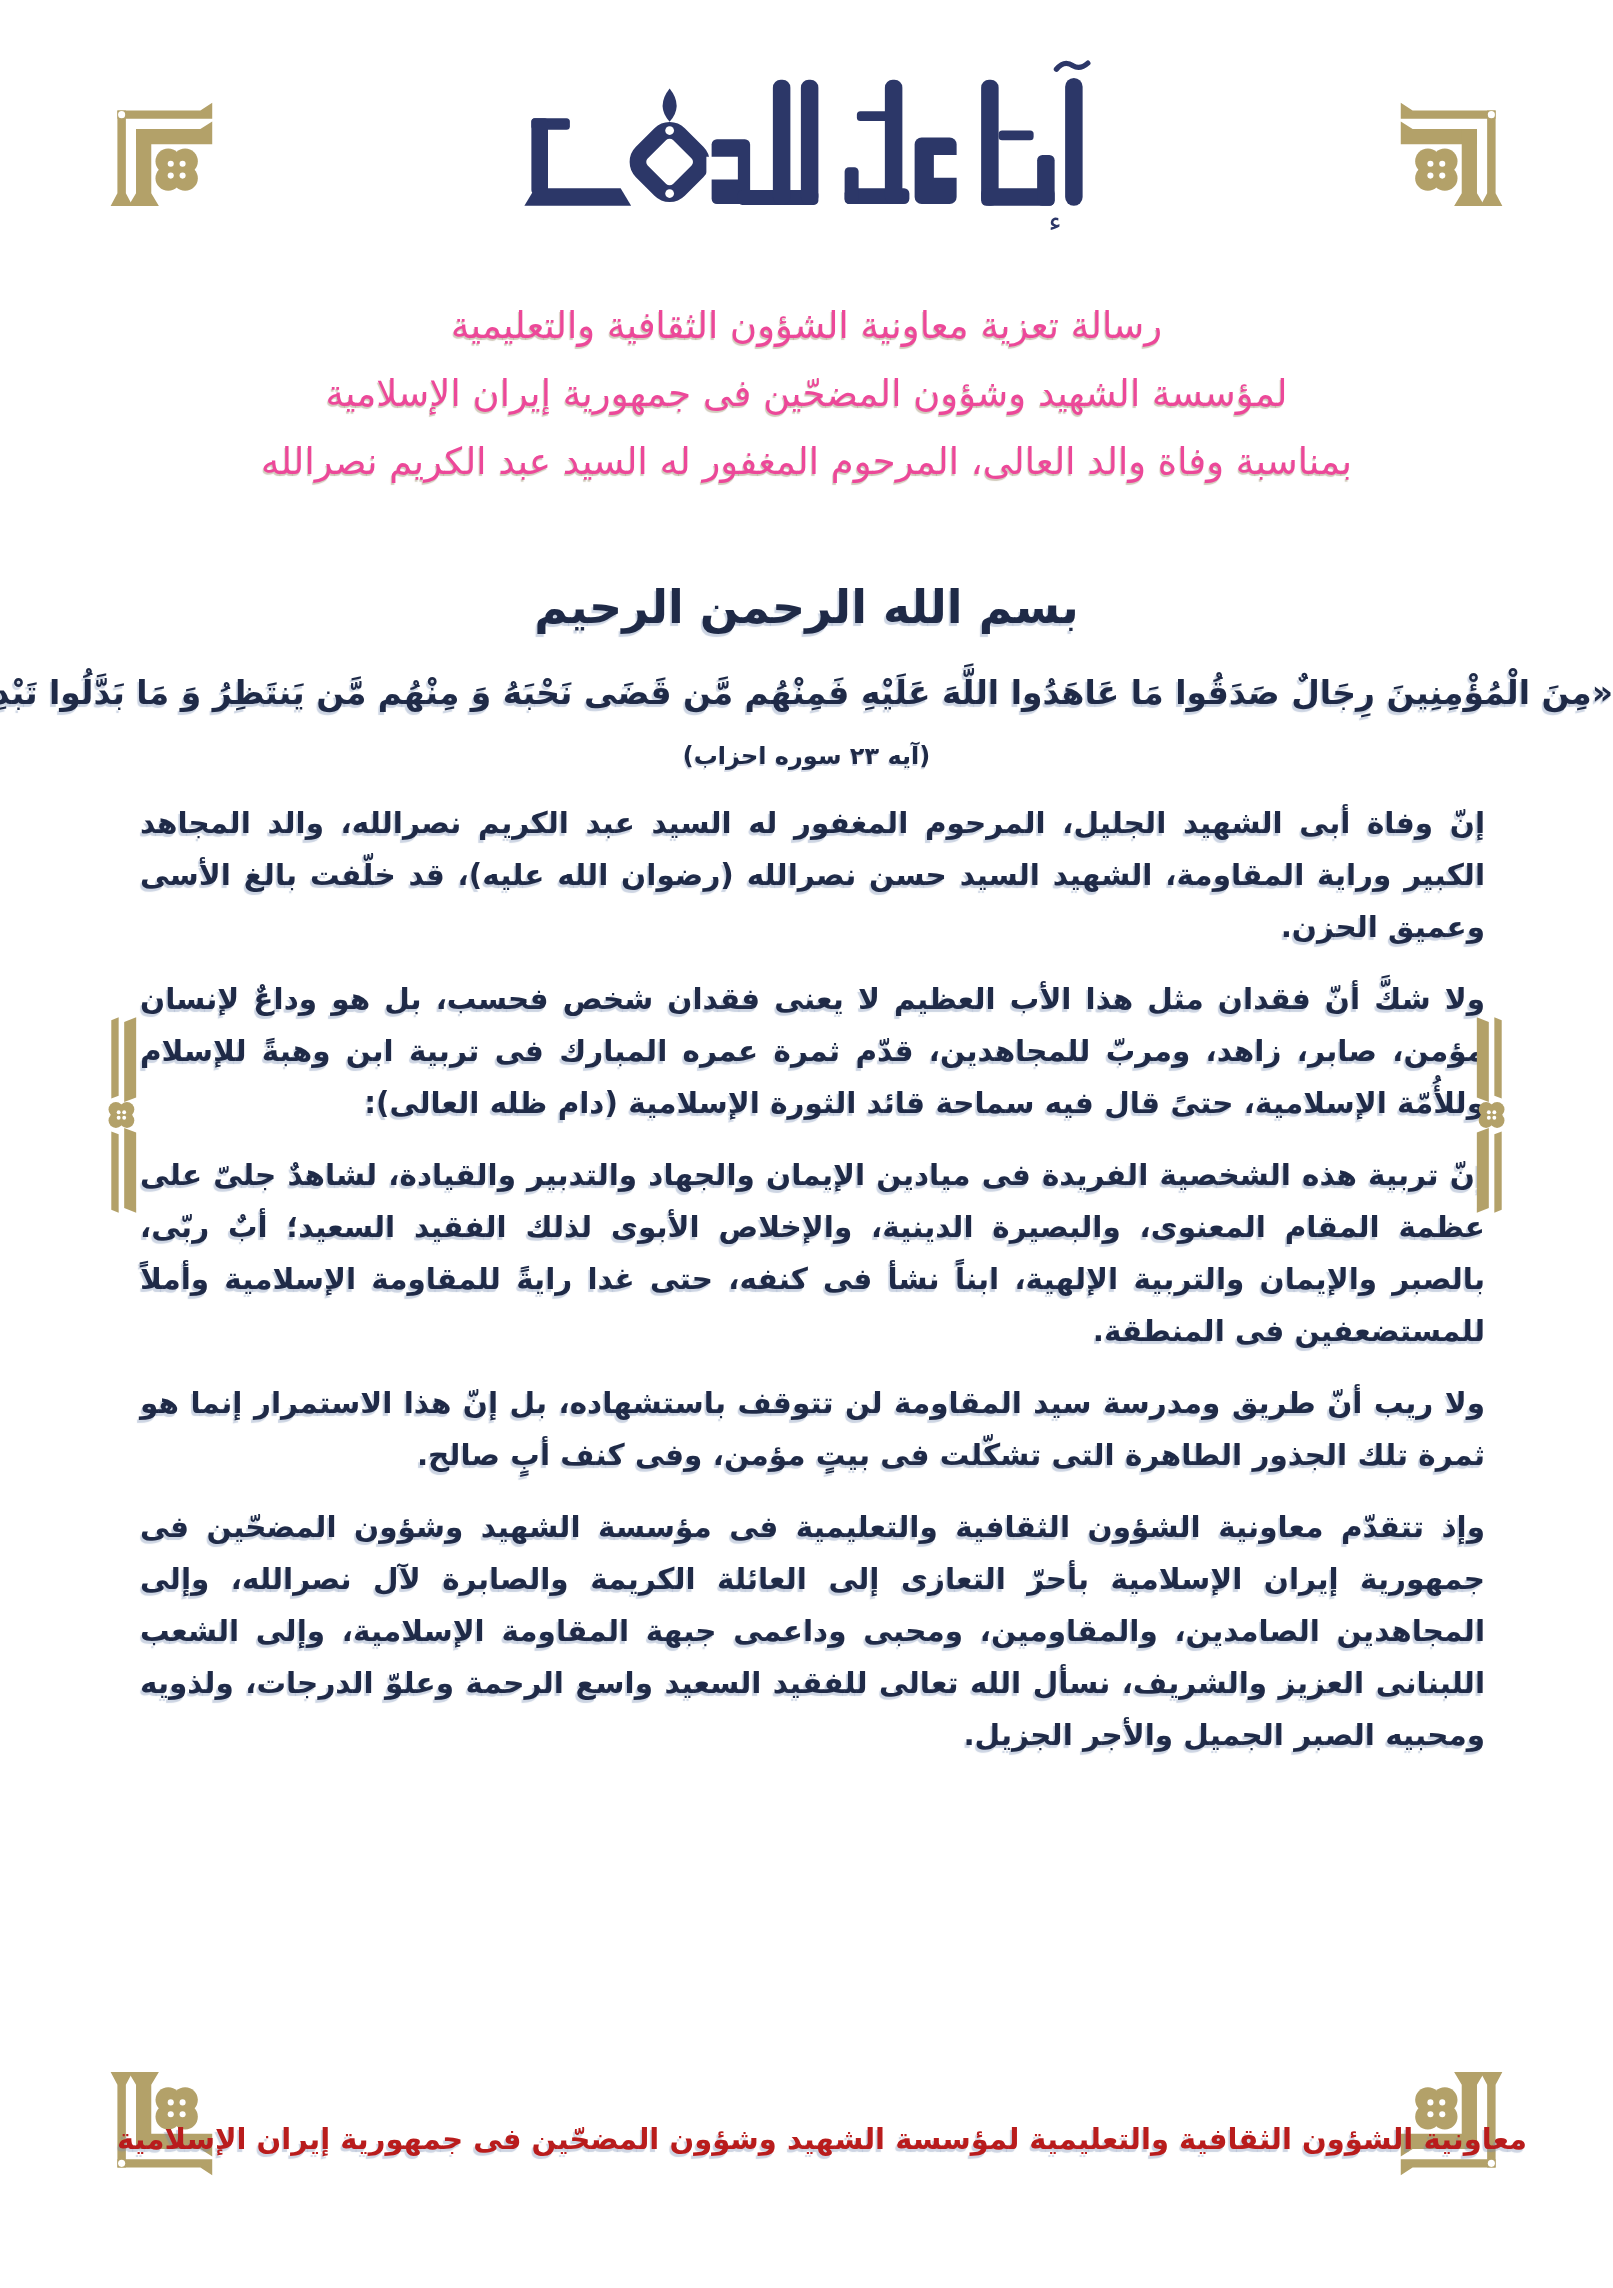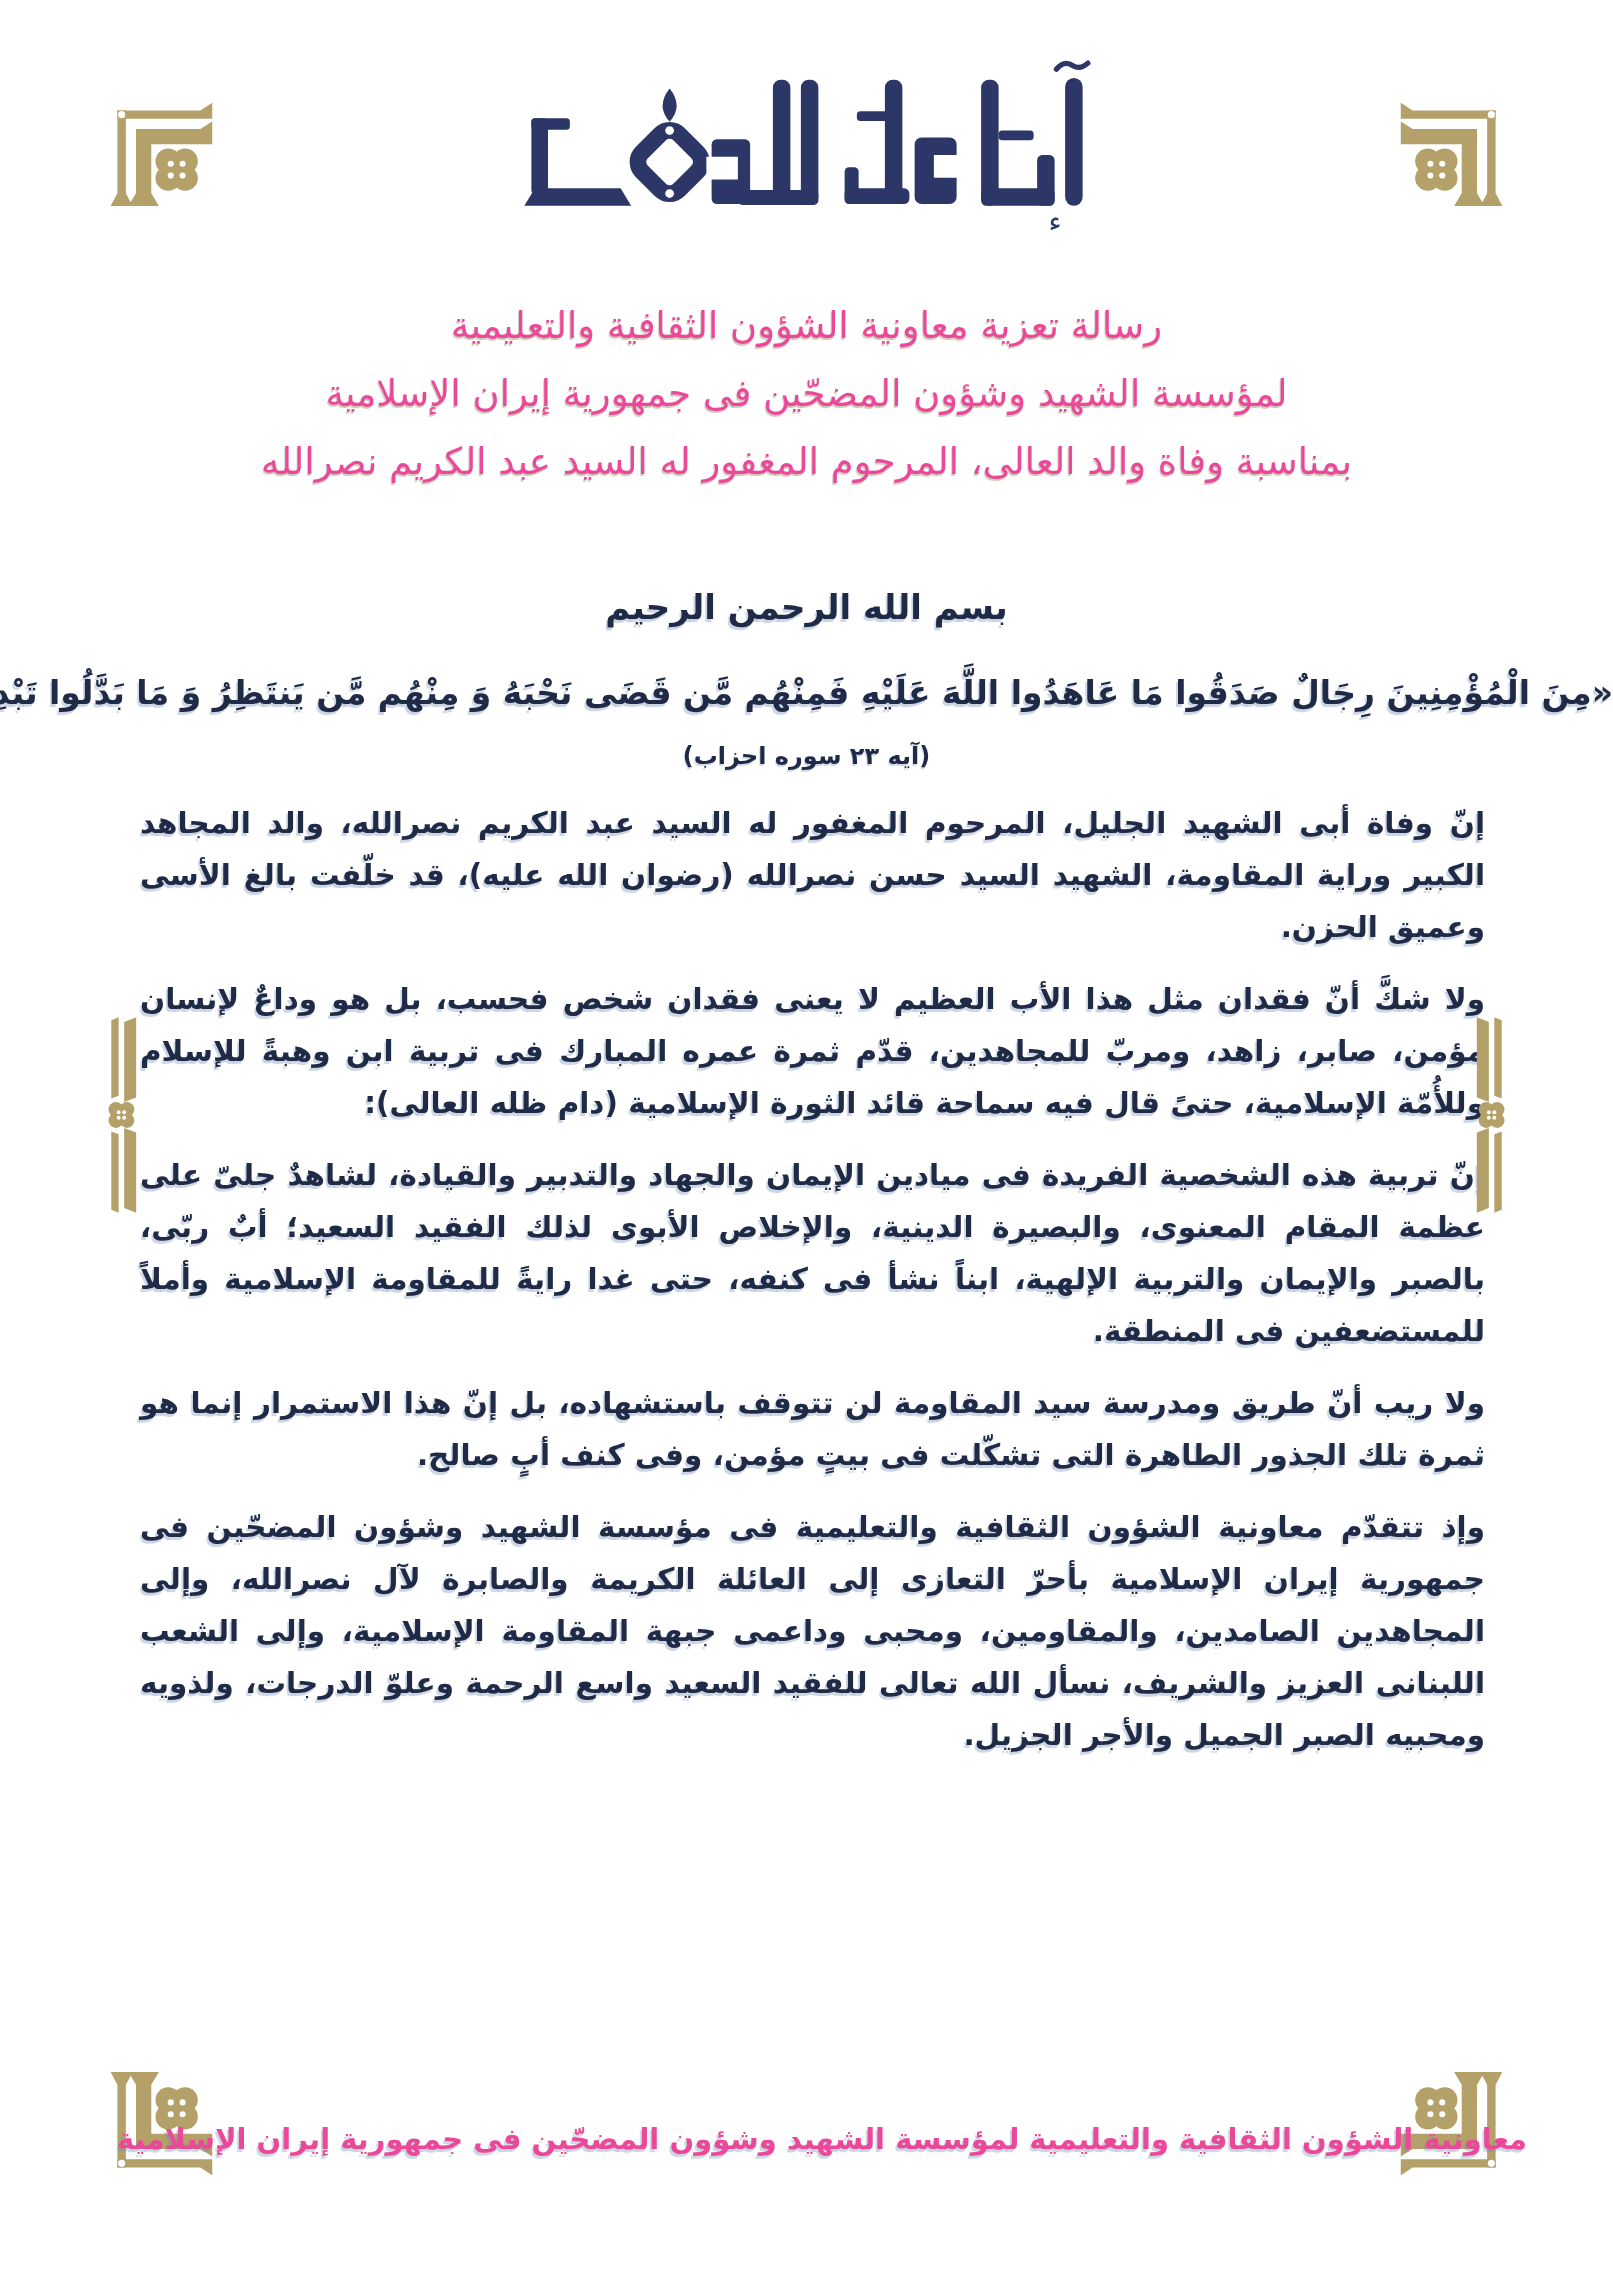--- a/index.html
+++ b/index.html
@@ -31,21 +31,21 @@
   .title-block{
     position:absolute;top:292px;left:0;right:0;
     text-align:center;color:#ec4899;
     font-weight:400;font-size:37px;line-height:68px;
     text-shadow:-0.9px 1.8px 0.9px rgba(124,107,63,0.35);
   }
   
   .bismillah{
     position:absolute;top:570px;left:0;right:0;
     text-align:center;color:#1f2a47;
-    font-weight:700;font-size:34px;line-height:74px;
+    font-weight:700;font-size:46px;line-height:74px;
     text-shadow:-1.8px 2.8px 0.9px rgba(113,134,174,0.35);
   }
   
   .verse{
     position:absolute;top:666px;left:0;right:0;
     text-align:center;color:#1f2a47;
     font-weight:700;font-size:33px;line-height:54px;white-space:nowrap;
     text-shadow:-1.8px 2.8px 0.9px rgba(113,134,174,0.35);
   }
   .verse-ref{
@@ -68,21 +68,21 @@
   }
   .quote-line{
     margin:5.5px 0 22px 0 !important;
     text-align:center !important;
     text-align-last:center !important;
     font-size:32px;
   }
   
   .footer-text{
     position:absolute;top:2114px;left:0;right:0;
-    text-align:center;color:#ec4899;
+    text-align:center;color:#b91c1c;
     font-weight:700;font-size:29px;line-height:50px;
     text-shadow:-1.8px 2.8px 0.9px rgba(113,134,174,0.35);
     padding-left:31px;
   }
 </style>
 </head>
 <body>
 
 <div class="page">
 

